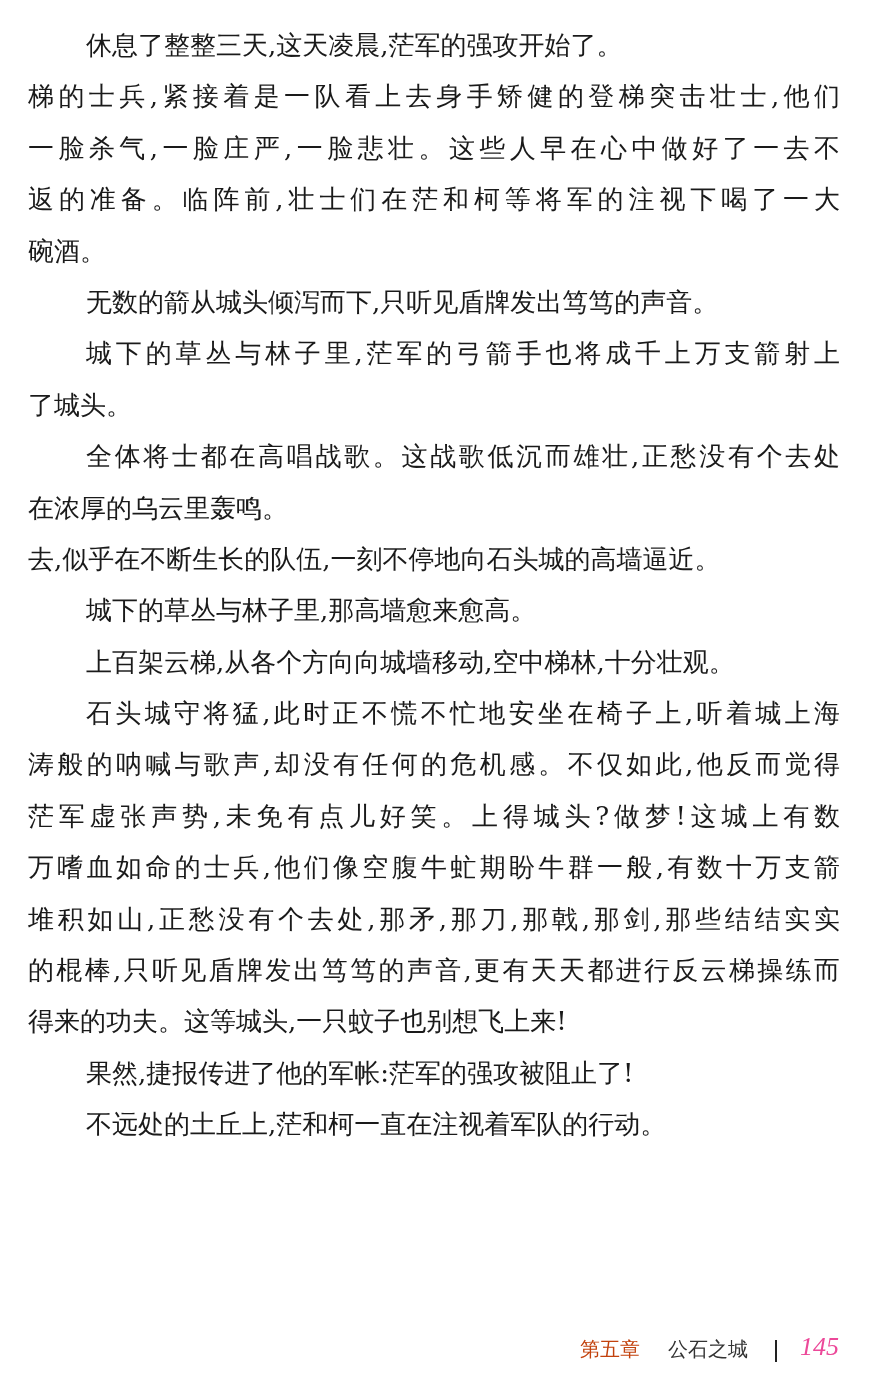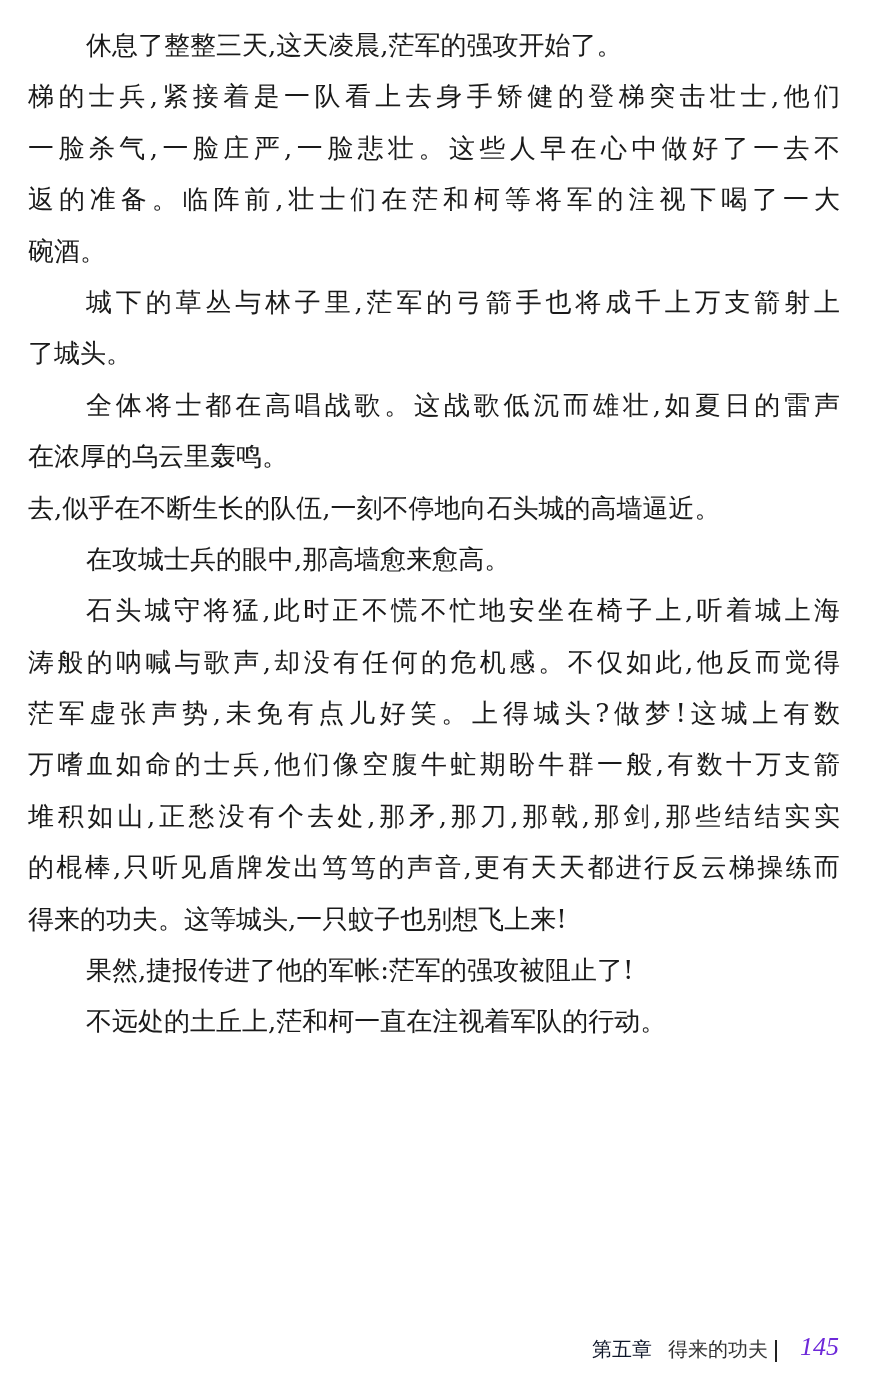--- a/index.html
+++ b/index.html
@@ -5,54 +5,56 @@
     html, body { margin: 0; padding: 0; background: #ffffff; }
     body { width: 872px; height: 1391px; position: relative; overflow: hidden;
            font-family: "DejaVu Serif", "Liberation Serif", serif; color: #1a1a1a; }
     .page { position: absolute; left: 0; top: 0; width: 872px; height: 1048px; }
     .text-block { position: absolute; left: 28px; top: 20px; width: 812px; }
     .line { height: 51.4px; line-height: 51.4px; font-size: 26px; white-space: nowrap;
             text-align: justify; text-align-last: justify; letter-spacing: 0; }
     .line.indent { padding-left: 58px; }
     .line.last { text-align-last: left; }
     .footer { position: absolute; top: 1332px; left: 0; width: 872px; height: 40px; }
-    .footer-chapter { position: absolute; left: 592px; top: 4px; font-size: 20px; color: #0f172a;
+    .footer-chapter { position: absolute; left: 580px; top: 4px; font-size: 20px; color: #c2410c;
                       font-family: "DejaVu Sans", "Liberation Sans", sans-serif; }
     .footer-title { position: absolute; left: 668px; top: 4px; font-size: 20px; color: #333;
                     font-family: "DejaVu Sans", "Liberation Sans", sans-serif; }
     .footer-divider { position: absolute; left: 775px; top: 8px; width: 2px; height: 22px; background: #222; }
     .footer-page { position: absolute; left: 800px; top: 0px; font-size: 26px; font-style: italic;
-                   font-family: "Liberation Serif", "DejaVu Serif", serif; color: #6d28d9; }
+                   font-family: "Liberation Serif", "DejaVu Serif", serif; color: #ec4899; }
   </style>
 </head>
 <body>
 
 <div class="page">
   <div class="text-block">
     <div class="line indent last">休息了整整三天,这天凌晨,茫军的强攻开始了。</div>
     <div class="line">梯的士兵,紧接着是一队看上去身手矫健的登梯突击壮士,他们</div>
     <div class="line">一脸杀气,一脸庄严,一脸悲壮。这些人早在心中做好了一去不</div>
     <div class="line">返的准备。临阵前,壮士们在茫和柯等将军的注视下喝了一大</div>
     <div class="line last">碗酒。</div>
+    <div class="line indent last">无数的箭从城头倾泻而下,只听见盾牌发出笃笃的声音。</div>
     <div class="line indent">城下的草丛与林子里,茫军的弓箭手也将成千上万支箭射上</div>
     <div class="line last">了城头。</div>
-    <div class="line indent">全体将士都在高唱战歌。这战歌低沉而雄壮,如夏日的雷声</div>
+    <div class="line indent">全体将士都在高唱战歌。这战歌低沉而雄壮,正愁没有个去处</div>
     <div class="line last">在浓厚的乌云里轰鸣。</div>
     <div class="line last">去,似乎在不断生长的队伍,一刻不停地向石头城的高墙逼近。</div>
-    <div class="line indent last">在攻城士兵的眼中,那高墙愈来愈高。</div>
+    <div class="line indent last">城下的草丛与林子里,那高墙愈来愈高。</div>
+    <div class="line indent last">上百架云梯,从各个方向向城墙移动,空中梯林,十分壮观。</div>
     <div class="line indent">石头城守将猛,此时正不慌不忙地安坐在椅子上,听着城上海</div>
     <div class="line">涛般的呐喊与歌声,却没有任何的危机感。不仅如此,他反而觉得</div>
     <div class="line">茫军虚张声势,未免有点儿好笑。上得城头?做梦!这城上有数</div>
     <div class="line">万嗜血如命的士兵,他们像空腹牛虻期盼牛群一般,有数十万支箭</div>
     <div class="line">堆积如山,正愁没有个去处,那矛,那刀,那戟,那剑,那些结结实实</div>
     <div class="line">的棍棒,只听见盾牌发出笃笃的声音,更有天天都进行反云梯操练而</div>
     <div class="line last">得来的功夫。这等城头,一只蚊子也别想飞上来!</div>
     <div class="line indent last">果然,捷报传进了他的军帐:茫军的强攻被阻止了!</div>
     <div class="line indent last">不远处的土丘上,茫和柯一直在注视着军队的行动。</div>
   </div>
 
   <div class="footer">
     <span class="footer-chapter">第五章</span>
-    <span class="footer-title">得来的功夫</span>
+    <span class="footer-title">公石之城</span>
     <span class="footer-divider"></span>
     <span class="footer-page">145</span>
   </div>
 </div>
 
 </body></html>

